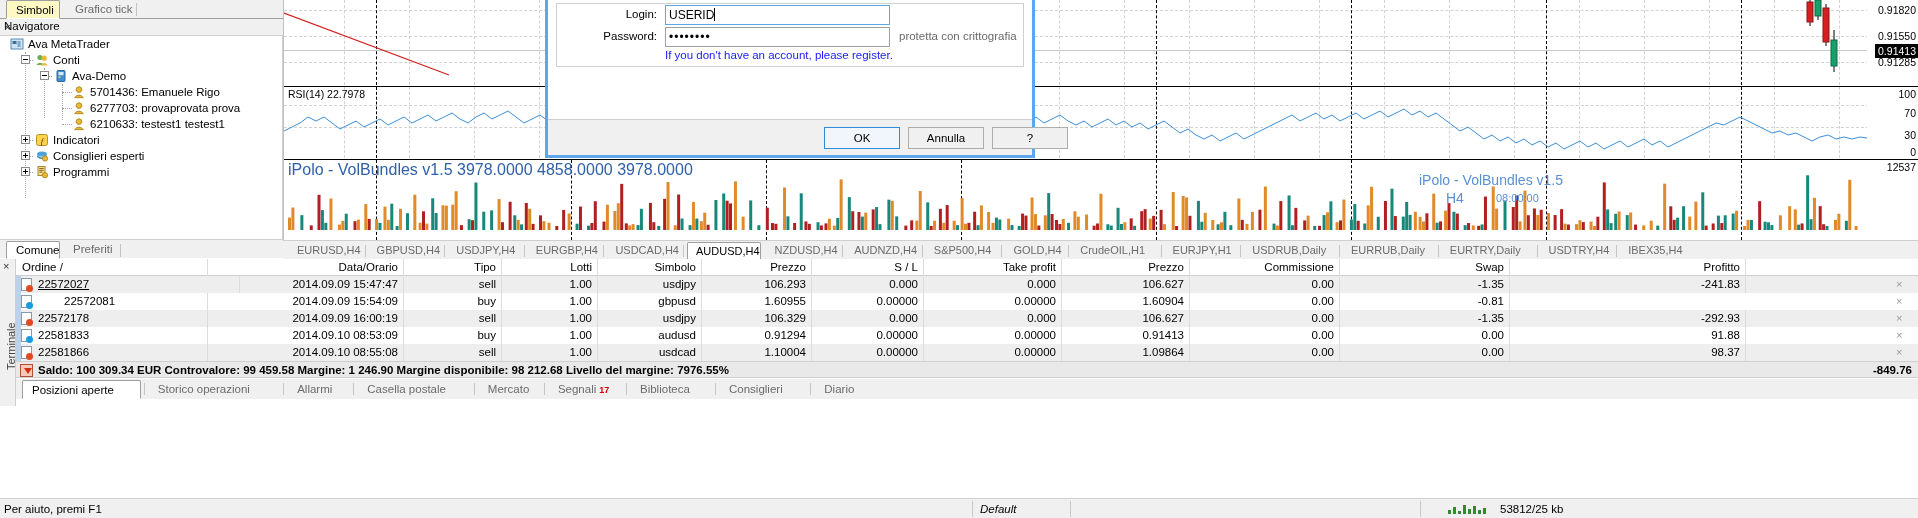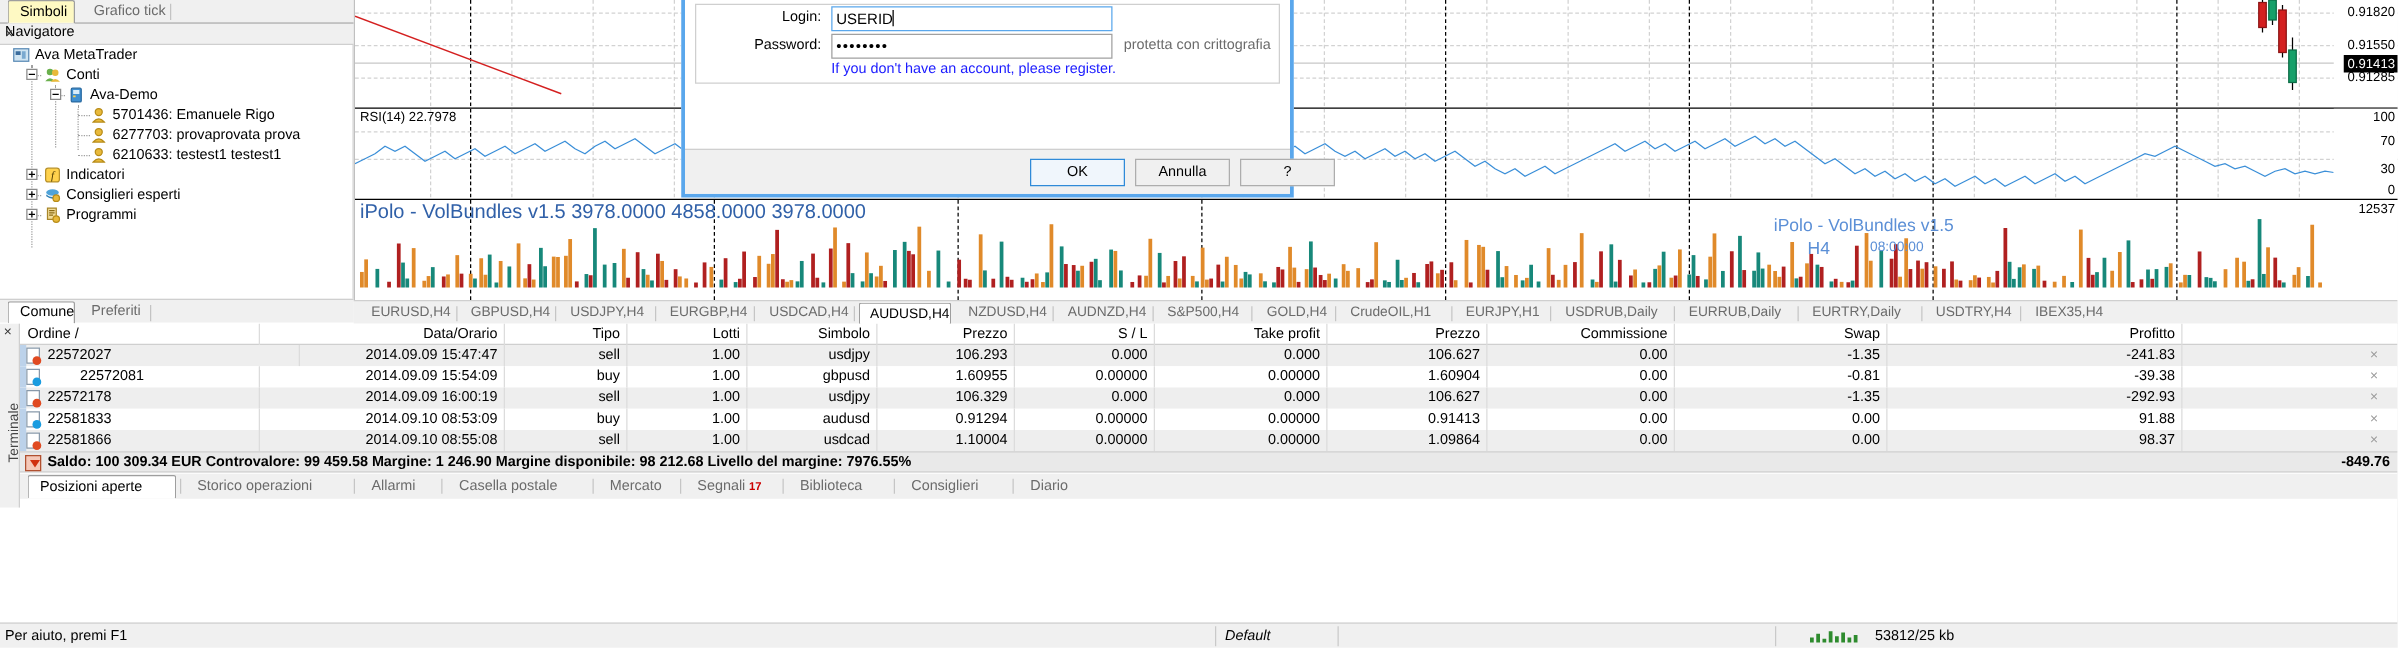--- a/index.html
+++ b/index.html
@@ -835,21 +835,21 @@
           <div class="hcell" style="left: 796px; width: 112px;">S / L</div>
           <div class="hcell" style="left: 908px; width: 138px;">Take profit</div>
           <div class="hcell" style="left: 1046px; width: 128px;">Prezzo</div>
           <div class="hcell" style="left: 1174px; width: 150px;">Commissione</div>
           <div class="hcell" style="left: 1324px; width: 170px;">Swap</div>
           <div class="hcell" style="left: 1494px; width: 236px;">Profitto</div>
         </div>
       <div id="tbody">
           <div class="row odd" style="top: 17px;">
             <div class="row-sel"></div>
-            <div class="cell l" style="left: 0px; width: 224px;">22572027</div>
+            <div class="cell l" style="left: 0px; width: 224px; text-decoration: underline;">22572027</div>
             <div class="doc-icon sell"></div>
             <div class="cell" style="left: 192px; width: 196px;">2014.09.09 15:47:47</div>
             <div class="cell" style="left: 388px; width: 98px;">sell</div>
             <div class="cell" style="left: 486px; width: 96px;">1.00</div>
             <div class="cell" style="left: 582px; width: 104px;">usdjpy</div>
             <div class="cell" style="left: 686px; width: 110px;">106.293</div>
             <div class="cell" style="left: 796px; width: 112px;">0.000</div>
             <div class="cell" style="left: 908px; width: 138px;">0.000</div>
             <div class="cell" style="left: 1046px; width: 128px;">106.627</div>
             <div class="cell" style="left: 1174px; width: 150px;">0.00</div>
@@ -864,21 +864,20 @@
             <div class="cell" style="left: 192px; width: 196px;">2014.09.09 15:54:09</div>
             <div class="cell" style="left: 388px; width: 98px;">buy</div>
             <div class="cell" style="left: 486px; width: 96px;">1.00</div>
             <div class="cell" style="left: 582px; width: 104px;">gbpusd</div>
             <div class="cell" style="left: 686px; width: 110px;">1.60955</div>
             <div class="cell" style="left: 796px; width: 112px;">0.00000</div>
             <div class="cell" style="left: 908px; width: 138px;">0.00000</div>
             <div class="cell" style="left: 1046px; width: 128px;">1.60904</div>
             <div class="cell" style="left: 1174px; width: 150px;">0.00</div>
             <div class="cell" style="left: 1324px; width: 170px;">-0.81</div>
-            <div class="cell" style="left: 1494px; width: 236px;">-39.38</div>
             <div class="close-x" style="left: 1880px;">×</div>
           </div>
           <div class="row odd" style="top: 51px;">
             <div class="row-sel"></div>
             <div class="cell l" style="left: 0px; width: 192px;">22572178</div>
             <div class="doc-icon sell"></div>
             <div class="cell" style="left: 192px; width: 196px;">2014.09.09 16:00:19</div>
             <div class="cell" style="left: 388px; width: 98px;">sell</div>
             <div class="cell" style="left: 486px; width: 96px;">1.00</div>
             <div class="cell" style="left: 582px; width: 104px;">usdjpy</div>

